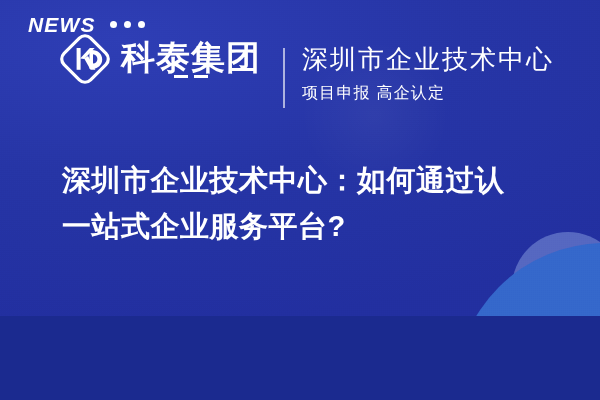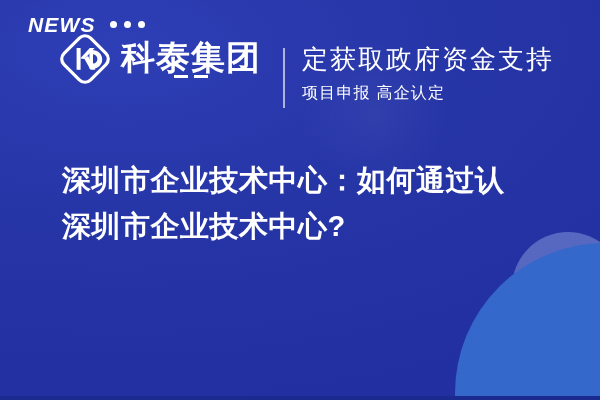--- a/index.html
+++ b/index.html
@@ -6,21 +6,21 @@
   html, body {
     margin: 0;
     padding: 0;
     background: #1b2a8f;
   }
   * { box-sizing: border-box; }
 
   .banner {
     position: relative;
     width: 600px;
-    height: 396px;
+    height: 316px;
     overflow: hidden;
     background: #2535a8;
     background-image:
       radial-gradient(ellipse 120% 90% at 20% 12%, #2e3eb5 0%, #2635a6 48%, #222fa0 100%);
     font-family: "Liberation Sans", "DejaVu Sans", sans-serif;
     text-decoration: underline;
     -webkit-font-smoothing: antialiased;
   }
 
   
@@ -250,23 +250,23 @@
       <span class="logo-latin-row">
         <i class="dash"></i>
         <i class="dash"></i>
       </span>
     </span>
   </div>
 
   <div class="divider"></div>
 
   <div class="tagline">
-    <div class="tagline-main">定获取政府资金支持</div>
+    <div class="tagline-main">深圳市企业技术中心</div>
     <div class="tagline-sub">项目申报 高企认定</div>
   </div>
 
   <div class="headline">
     <div class="headline-line">深圳市企业技术中心：如何通过认</div>
-    <div class="headline-line">深圳市企业技术中心?</div>
+    <div class="headline-line">一站式企业服务平台?</div>
   </div>
 
   <div class="noise"></div>
 </div>
 
 </body></html>

